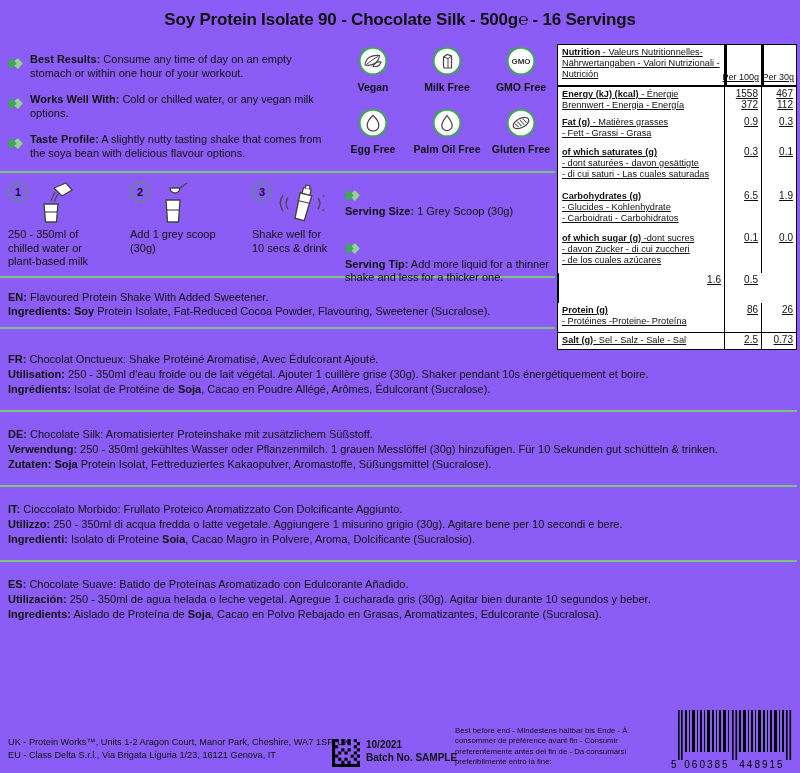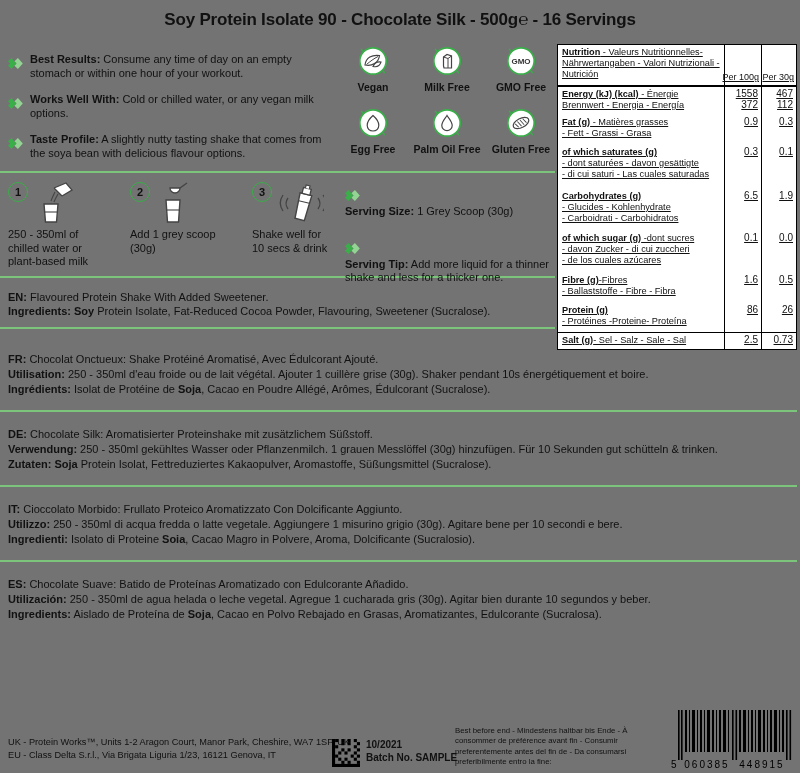--- a/index.html
+++ b/index.html
@@ -1,18 +1,18 @@
 <!DOCTYPE html>
 <html><head>
 <meta charset="utf-8">
 <style>
   * { margin:0; padding:0; box-sizing:border-box; }
   html,body { background:#fff; }
   body { font-family:"Liberation Sans","DejaVu Sans",sans-serif; color:#111; }
-  .page { position:relative; width:800px; height:773px; background:#737373; overflow:hidden; }
+  .page { position:relative; width:800px; height:773px; background:#8b5cf6; overflow:hidden; }
 
   .title { position:absolute; top:10px; left:0; width:100%; text-align:center;
            font-size:17px; font-weight:700; letter-spacing:-0.2px; }
 
   
   .divider { position:absolute; height:2px; background:#7cc47c; left:0; }
   .d1 { top:171px; width:555px; }
   .d2 { top:276px; width:555px; }
   .d3 { top:327px; width:555px; }
   .d4 { top:410px; width:797px; }
@@ -53,21 +53,21 @@
 
   
   .ntable { position:absolute; left:557px; top:44px; width:240px; border:1.4px solid #000;
             background:#fff; font-size:9.2px; line-height:10.8px; }
   .nrow { display:grid; grid-template-columns:1fr 37px 35px;text-decoration:underline; }
   .nhead { border-bottom:2px solid #000; min-height:42px; }
   .ncell { padding:2px 3px; }
   .nlabel { padding-left:4px; }
   .nb { font-weight:700; }
   .nval { border-left:1px solid #000; text-align:right; font-size:10px; padding-right:3px; }
-  .ncolhead { border-left:1px solid #000000; display:flex; align-items:flex-end;
+  .ncolhead { border-left:3px solid #000000; display:flex; align-items:flex-end;
               justify-content:flex-end; font-size:9px; padding:2px 2px 2px 19px; white-space:nowrap; }
   .prelines { white-space:pre-line; }
   .rA{min-height:28px}.rB{min-height:30px}.rC{min-height:44px}.rD{min-height:42px}
   .rE{min-height:42px}.rF{min-height:30px}.rG{min-height:29px}.rH{min-height:17px}
   .nsalt { border-top:1px solid #000; }
 
   
   .langline { white-space:nowrap; font-size:11px; }
   .en-block { position:absolute; left:8px; top:291px; line-height:13.5px; }
   .lang-block { position:absolute; left:8px; width:790px; line-height:15px; }
@@ -206,21 +206,20 @@
       <div class="ncell nval">6.5</div>
       <div class="ncell nval">1.9</div>
     </div>
     <div class="nrow rE">
       <div class="ncell nlabel"><span class="nb">of which sugar (g)</span><span> -dont sucres</span><div class="prelines">- davon Zucker - di cui zuccheri
 - de los cuales azúcares</div></div>
       <div class="ncell nval">0.1</div>
       <div class="ncell nval">0.0</div>
     </div>
     <div class="nrow rF">
-      <div class="ncell nlabel"><span class="nb">Fibre (g)</span><span>-Fibres</span><div class="prelines">- Ballaststoffe - Fibre - Fibra</div></div>
       <div class="ncell nval">1.6</div>
       <div class="ncell nval">0.5</div>
     </div>
     <div class="nrow rG">
       <div class="ncell nlabel"><span class="nb">Protein (g)</span><span></span><div class="prelines">- Protéines -Proteine- Proteína</div></div>
       <div class="ncell nval">86</div>
       <div class="ncell nval">26</div>
     </div>
     <div class="nrow rH nsalt">
       <div class="ncell nlabel"><span class="nb">Salt (g)</span><span>- Sel - Salz - Sale - Sal</span></div>

